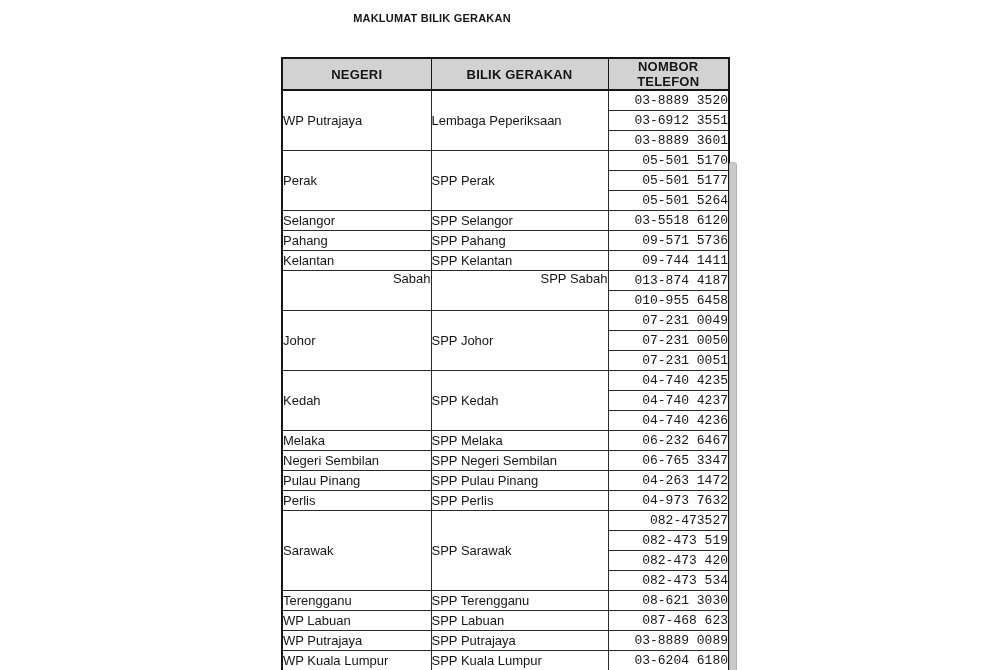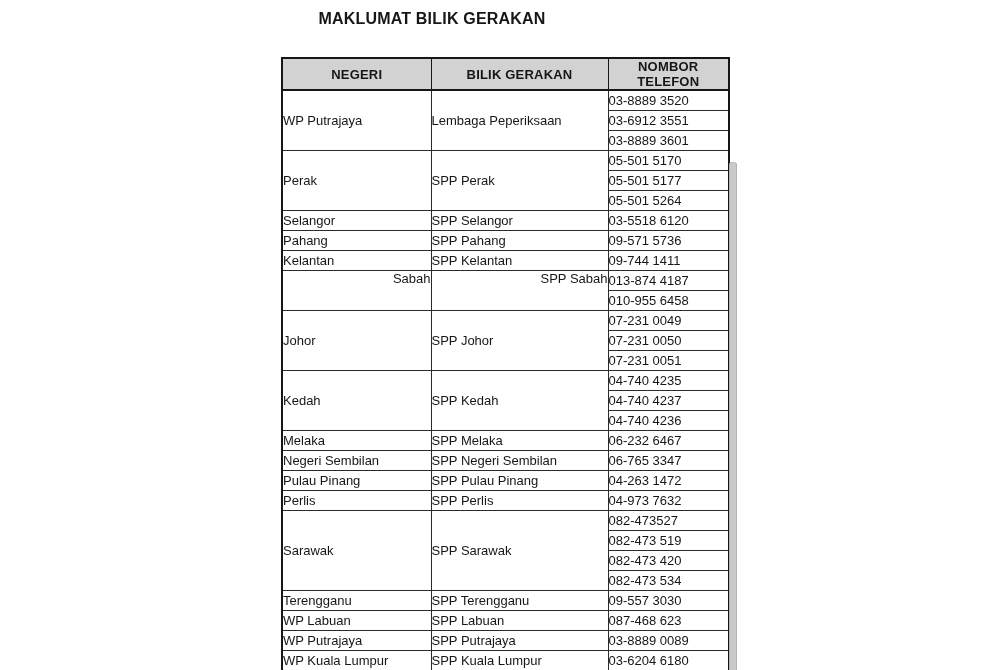--- a/index.html
+++ b/index.html
@@ -15,21 +15,21 @@
     font-family: "Liberation Sans", "DejaVu Sans", sans-serif;
     color: #161616;
   }
   .title-wrap {
     position: absolute;
     top: 9px;
     left: 0;
     width: 864px;
     text-align: center;
     font-weight: bold;
-    font-size: 16px;
+    font-size: 11px;
     line-height: 19px;
     letter-spacing: 0.2px;
   }
   table.doc-table {
     position: absolute;
     left: 281px;
     top: 57px;
     width: 447px;
     border-collapse: collapse;
     table-layout: fixed;
@@ -60,22 +60,23 @@
     text-align: left;
     padding-left: 6px;
     vertical-align: middle;
   }
   td.valign-top {
     vertical-align: top;
     padding-top: 2px;
     text-align: right;
   }
   td.cell-phone {
-    text-align: left;
+    text-align: right;
     vertical-align: middle;
+    font-family: Liberation Mono, monospace;
   }
   .scrollbar-thumb {
     position: absolute;
     left: 729px;
     top: 162px;
     width: 8px;
     height: 508px;
     background: #cacaca;
     border-left: 1px solid #b2b2b2;
     border-right: 1px solid #b2b2b2;
@@ -202,21 +203,21 @@
       </tr>
       <tr>
         <td class="cell-phone">082-473 420</td>
       </tr>
       <tr>
         <td class="cell-phone">082-473 534</td>
       </tr>
       <tr>
         <td rowspan="1" class="cell-negeri">Terengganu</td>
         <td rowspan="1" class="cell-bilik">SPP Terengganu</td>
-        <td class="cell-phone">09-557 3030</td>
+        <td class="cell-phone">08-621 3030</td>
       </tr>
       <tr>
         <td rowspan="1" class="cell-negeri">WP Labuan</td>
         <td rowspan="1" class="cell-bilik">SPP Labuan</td>
         <td class="cell-phone">087-468 623</td>
       </tr>
       <tr>
         <td rowspan="1" class="cell-negeri">WP Putrajaya</td>
         <td rowspan="1" class="cell-bilik">SPP Putrajaya</td>
         <td class="cell-phone">03-8889 0089</td>

